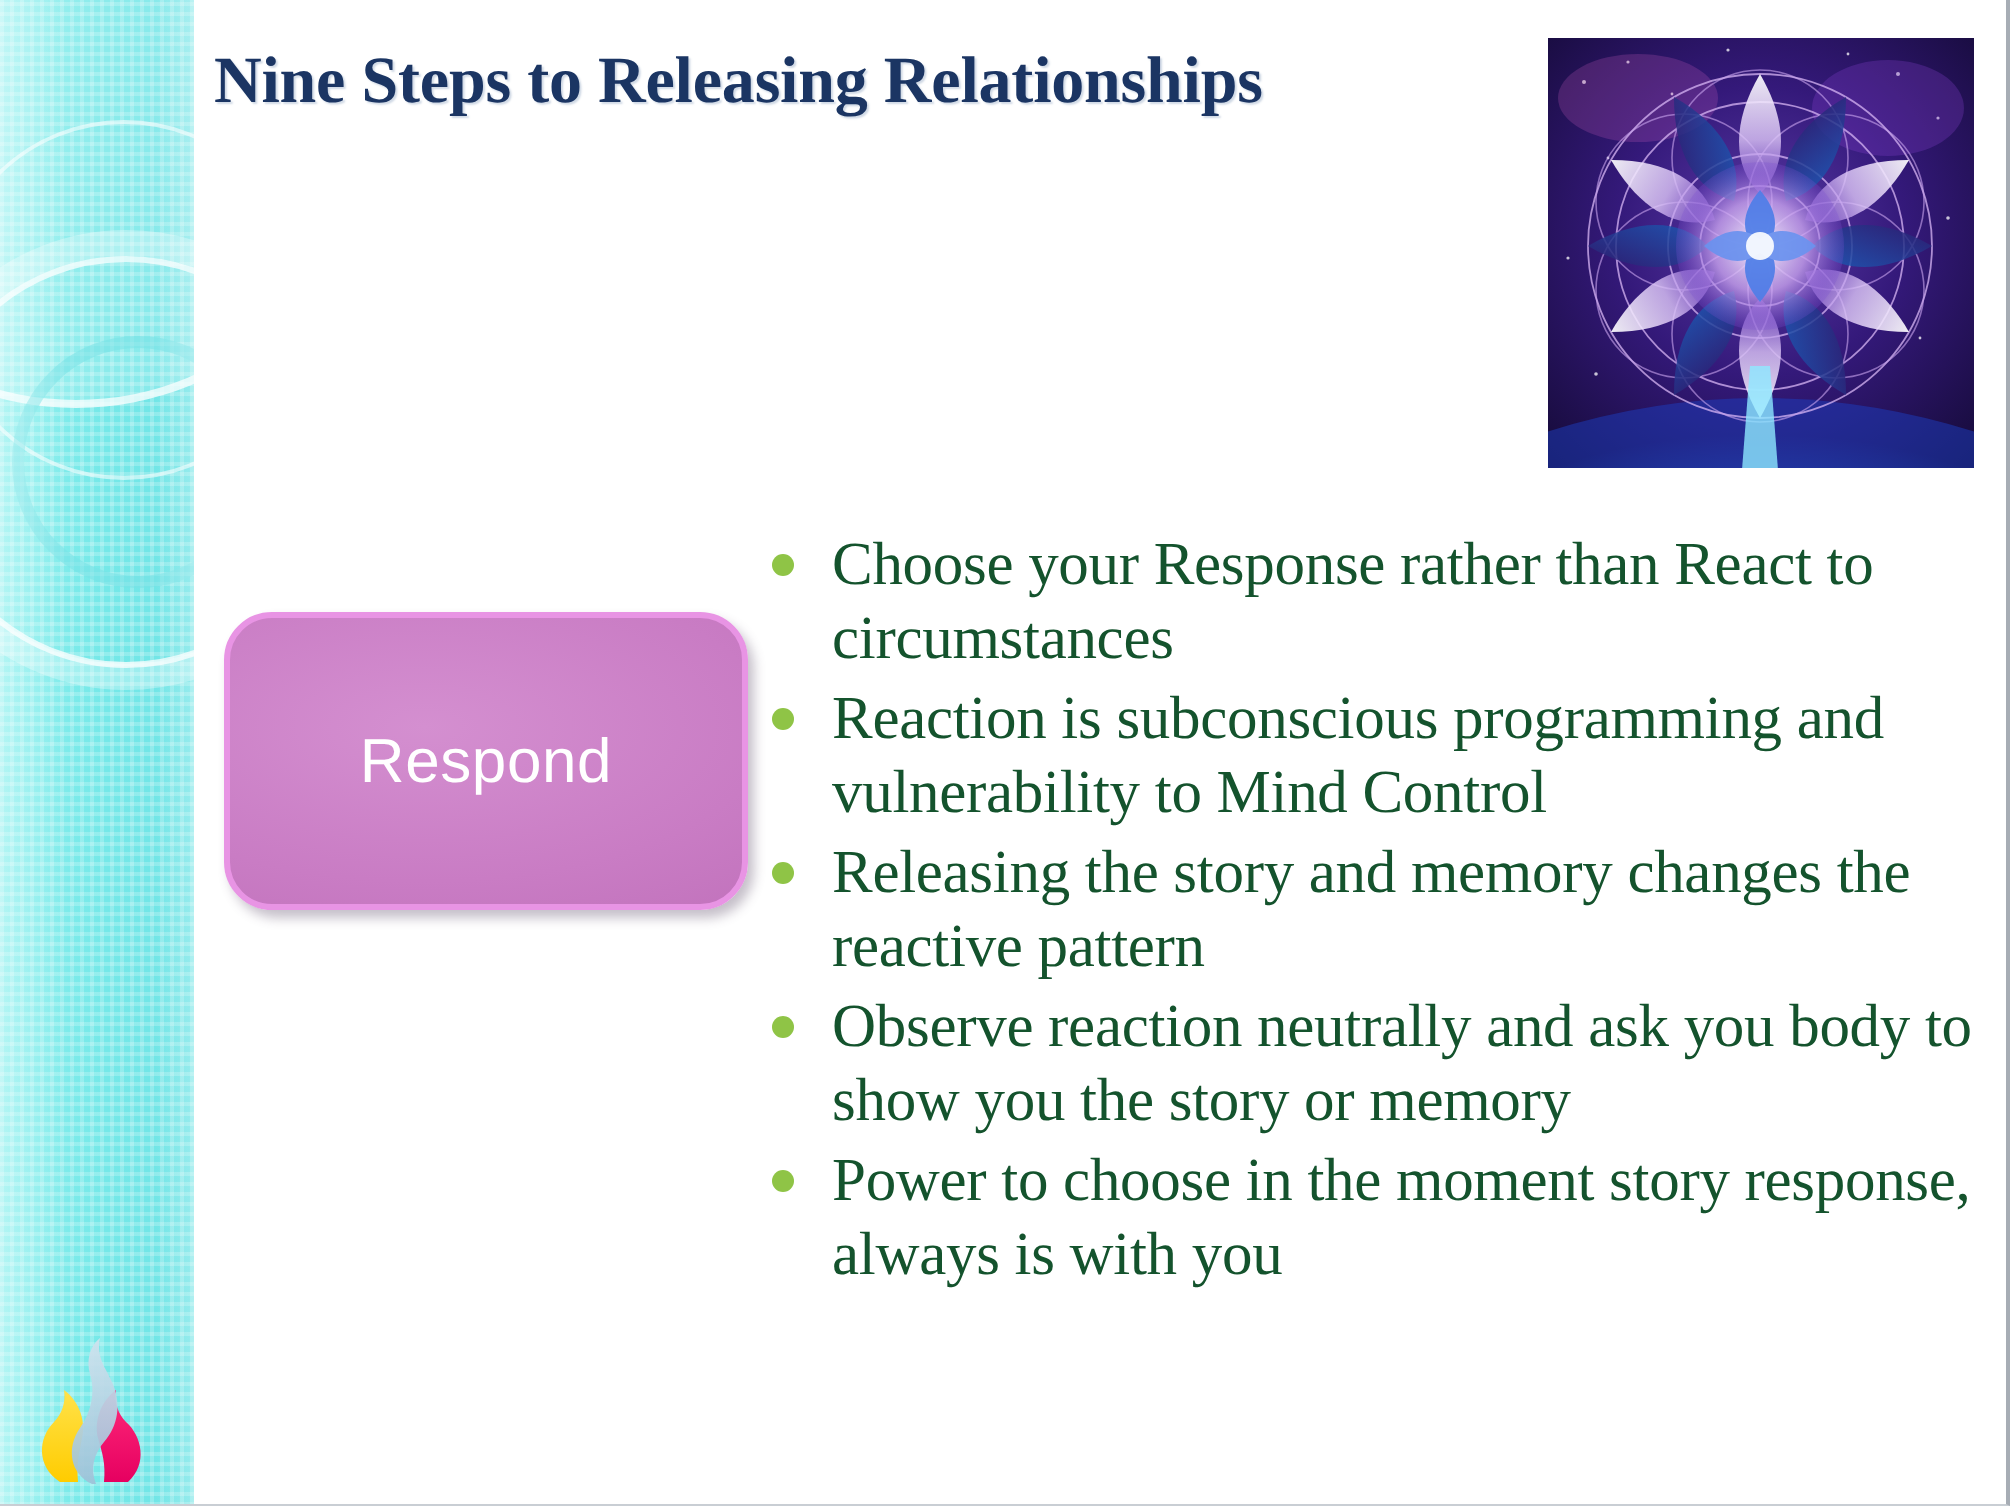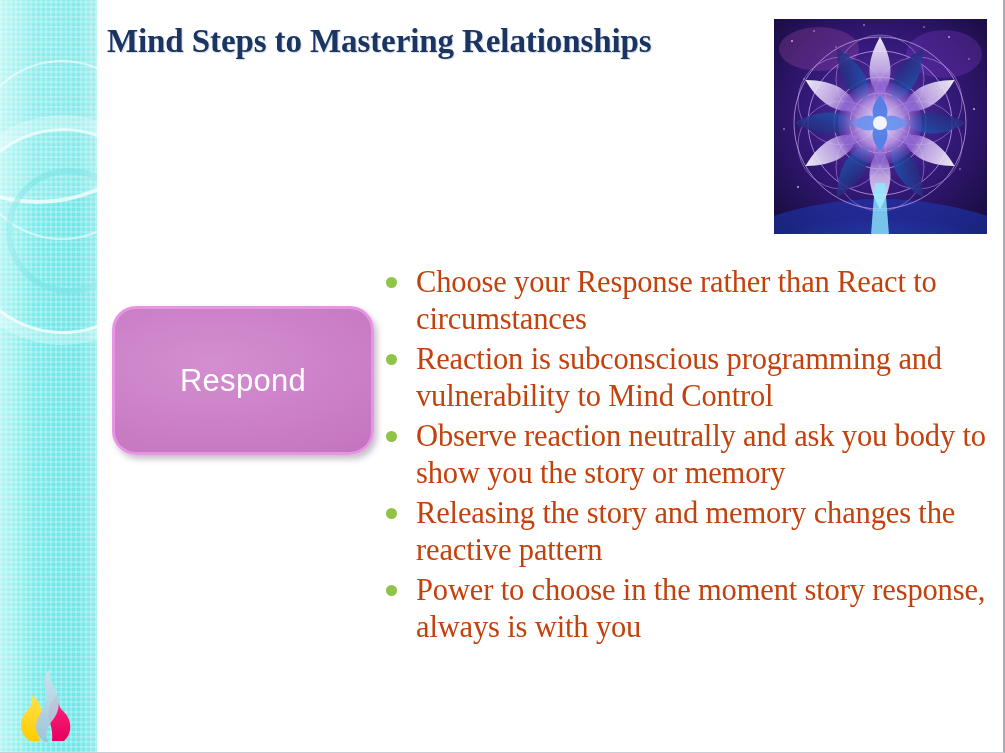--- a/index.html
+++ b/index.html
@@ -179,21 +179,21 @@
     height: 11px;
     border-radius: 50%;
     background: #8fc446;
     margin-top: 13px;
     margin-right: 19px;
   }
   .bullet-text {
     font-family: "Liberation Serif", serif;
     font-size: 30.5px;
     line-height: 37px;
-    color: #c2410c;
+    color: #14532d;
     letter-spacing: -0.15px;
   }
 </style>
 </head>
 <body>
 
 <div class="slide">
 
   <div class="sidebar">
     <div class="ring-a"></div>
@@ -218,21 +218,21 @@
           <stop offset="100%" stop-color="#e60060"></stop>
         </linearGradient>
       </defs>
       <path d="M18 74 C6 66 7 52 15 44 C19 40 21 34 20 28 C28 34 31 44 29 52 C28 58 26 64 27 74 Z" fill="url(#gy)"></path>
       <path d="M52 74 C62 65 59 51 51 44 C47 40 45 34 46 28 C38 34 35 44 37 52 C39 59 41 65 40 74 Z" fill="url(#gp)"></path>
       <path d="M34 75 C23 70 21 57 28 47 C33 40 36 30 33 20 C31 13 33 6 38 2 C36 12 41 17 44 24 C49 35 47 46 40 54 C35 60 33 67 36 75 Z" fill="url(#gb)" opacity="0.93"></path>
     </svg>
   </div>
 
   <div class="title-block">
-    <div class="title-line">Mind Steps to Mastering Relationships</div>
+    <div class="title-line">Nine Steps to Releasing Relationships</div>
   </div>
 
   <div class="mandala-frame">
     <svg width="213" height="215" viewBox="0 0 213 215">
       <defs>
         <radialGradient id="space" cx="50%" cy="45%" r="75%">
           <stop offset="0%" stop-color="#5b3aa8"></stop>
           <stop offset="45%" stop-color="#34197a"></stop>
           <stop offset="100%" stop-color="#140a36"></stop>
         </radialGradient>
@@ -358,25 +358,25 @@
     <div class="bullet-row">
       <span class="bullet-dot"></span>
       <span class="bullet-text">Choose your Response rather than React to circumstances</span>
     </div>
     <div class="bullet-row">
       <span class="bullet-dot"></span>
       <span class="bullet-text">Reaction is subconscious programming and vulnerability to Mind Control</span>
     </div>
     <div class="bullet-row">
       <span class="bullet-dot"></span>
+      <span class="bullet-text">Releasing the story and memory changes the reactive pattern</span>
+    </div>
+    <div class="bullet-row">
+      <span class="bullet-dot"></span>
       <span class="bullet-text">Observe reaction neutrally and ask you body to show you the story or memory</span>
     </div>
     <div class="bullet-row">
       <span class="bullet-dot"></span>
-      <span class="bullet-text">Releasing the story and memory changes the reactive pattern</span>
-    </div>
-    <div class="bullet-row">
-      <span class="bullet-dot"></span>
       <span class="bullet-text">Power to choose in the moment story response, always is with you</span>
     </div>
   </div>
 
 </div>
 
 </body></html>

